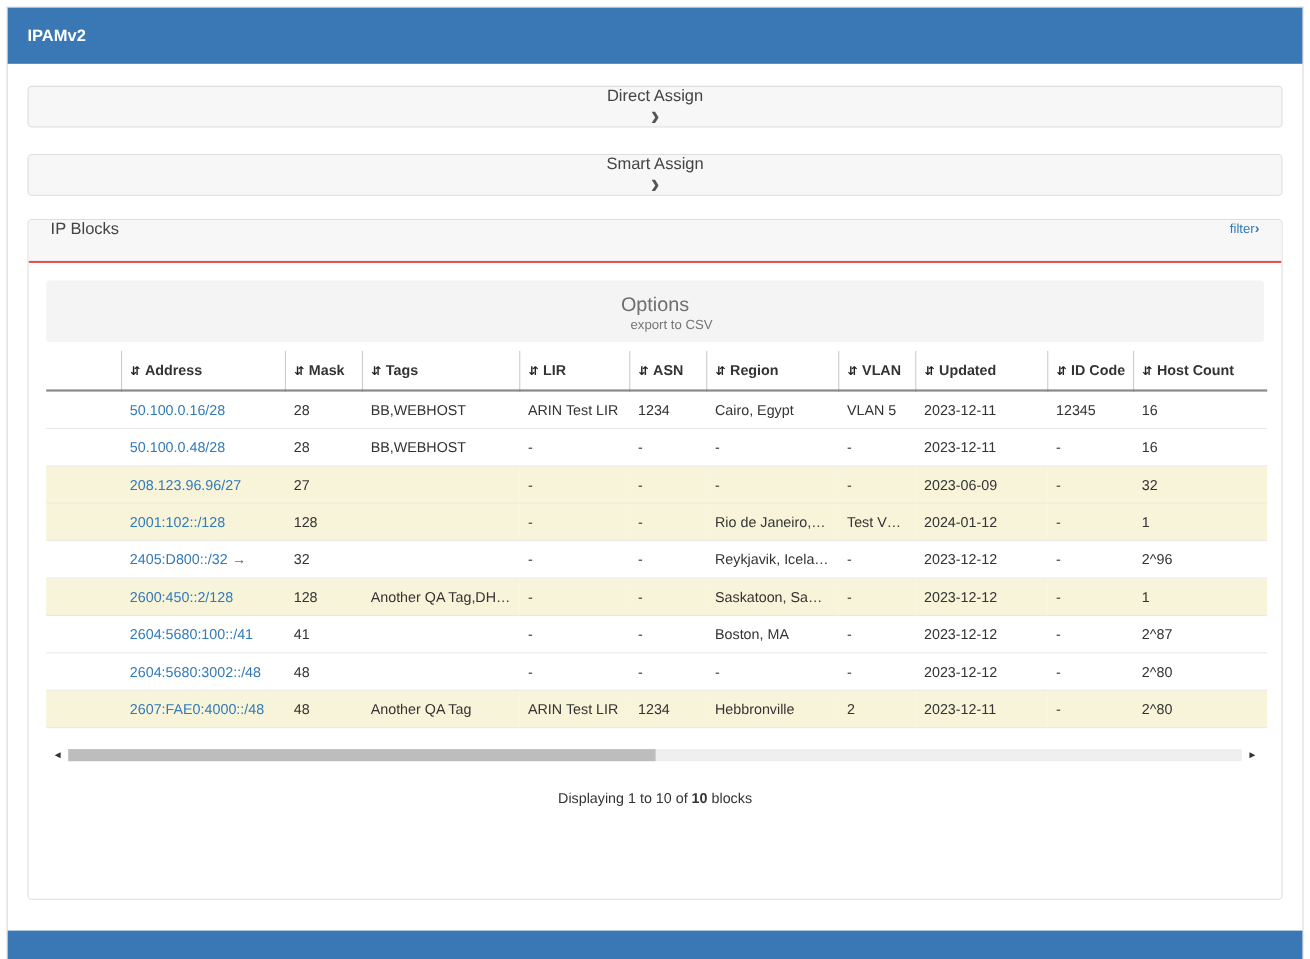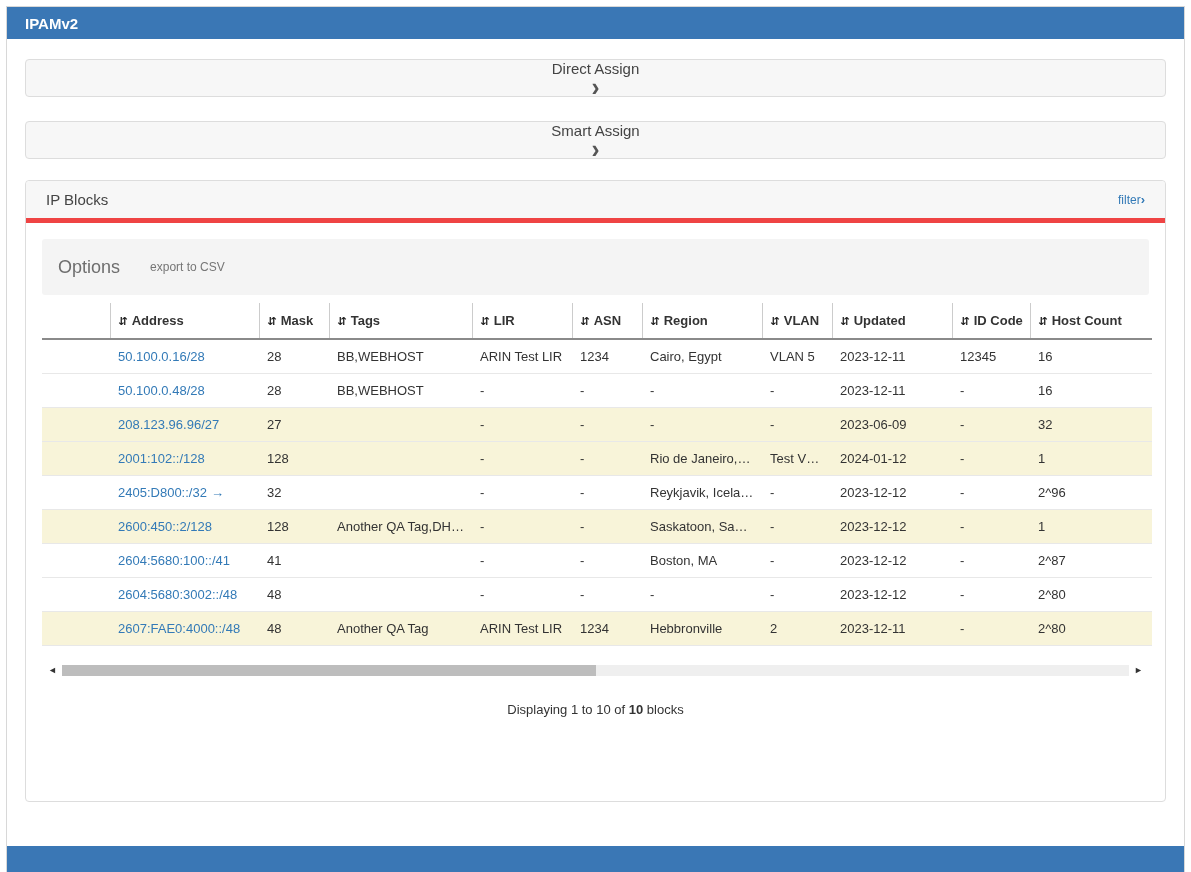--- a/index.html
+++ b/index.html
@@ -8,21 +8,21 @@
     font-family:"Liberation Sans","DejaVu Sans",sans-serif;
     color:#333;position:relative;overflow:hidden;
   }
   .frame{
     position:absolute;top:6px;left:6px;right:6px;bottom:0;
     border:1px solid #d8d8d8;border-bottom:none;
     display:flex;flex-direction:column;background:#fff;
   }
   
   .topbar{
-    height:32px;background:#3a77b5;color:#fff;
+    height:51px;background:#3a77b5;color:#fff;
     display:flex;align-items:center;padding:0 18px;
     font-size:15px;font-weight:bold;flex:0 0 auto;
   }
   .footerbar{
     height:26px;background:#3a77b5;flex:0 0 auto;margin-top:auto;
   }
   
   .panel-collapsed{
     background:#f7f7f7;border:1px solid #ddd;border-radius:4px;
     margin:20px 18px 0 18px;height:38px;
@@ -33,36 +33,36 @@
   .chev{
     font-size:24px;line-height:20px;font-weight:bold;color:#555;
     transform:scaleY(1.1);
   }
   
   .ipblocks{
     margin:21px 18px 0 18px;border:1px solid #ddd;border-radius:4px;
     background:#fff;box-sizing:border-box;
   }
   .ipblocks-header{
-    background:#f7f7f7;border-bottom:5px solid #ef4444;
+    background:#f7f7f7;border-bottom:2px solid #ef4444;
     border-radius:4px 4px 0 0;height:37px;
-    display:flex;align-items:center;justify-content:space-between;
+    display:flex;align-items:flex-start;justify-content:space-between;
     padding:0 20px;font-size:15px;color:#444;
   }
   .filter-link{
     color:#337ab7;font-size:12px;text-decoration:none;cursor:pointer;
     display:flex;align-items:center;gap:0;
   }
   .filter-link .chev-sm{font-size:13px;font-weight:bold;}
   .ipblocks-body{padding:16px 16px 84px 16px;}
   
   .options-bar{
     background:#f4f4f4;border-radius:3px;
     display:flex;align-items:center;
-    padding:12px 16px;height:32px;
+    padding:12px 16px;height:32px;flex-direction:column;
   }
   .options-title{font-size:18px;color:#6e6e6e;}
   .export-link{font-size:12px;color:#767676;margin-left:30px;text-decoration:none;cursor:pointer;}
   .search-group{margin-left:auto;display:flex;}
   .search-input{
     width:200px;height:30px;box-sizing:border-box;
     border:1px solid #ccc;border-right:none;border-radius:3px 0 0 3px;
     padding:0 10px;font-size:13px;color:#333;outline:none;
     font-family:"Liberation Sans","DejaVu Sans",sans-serif;
   }

